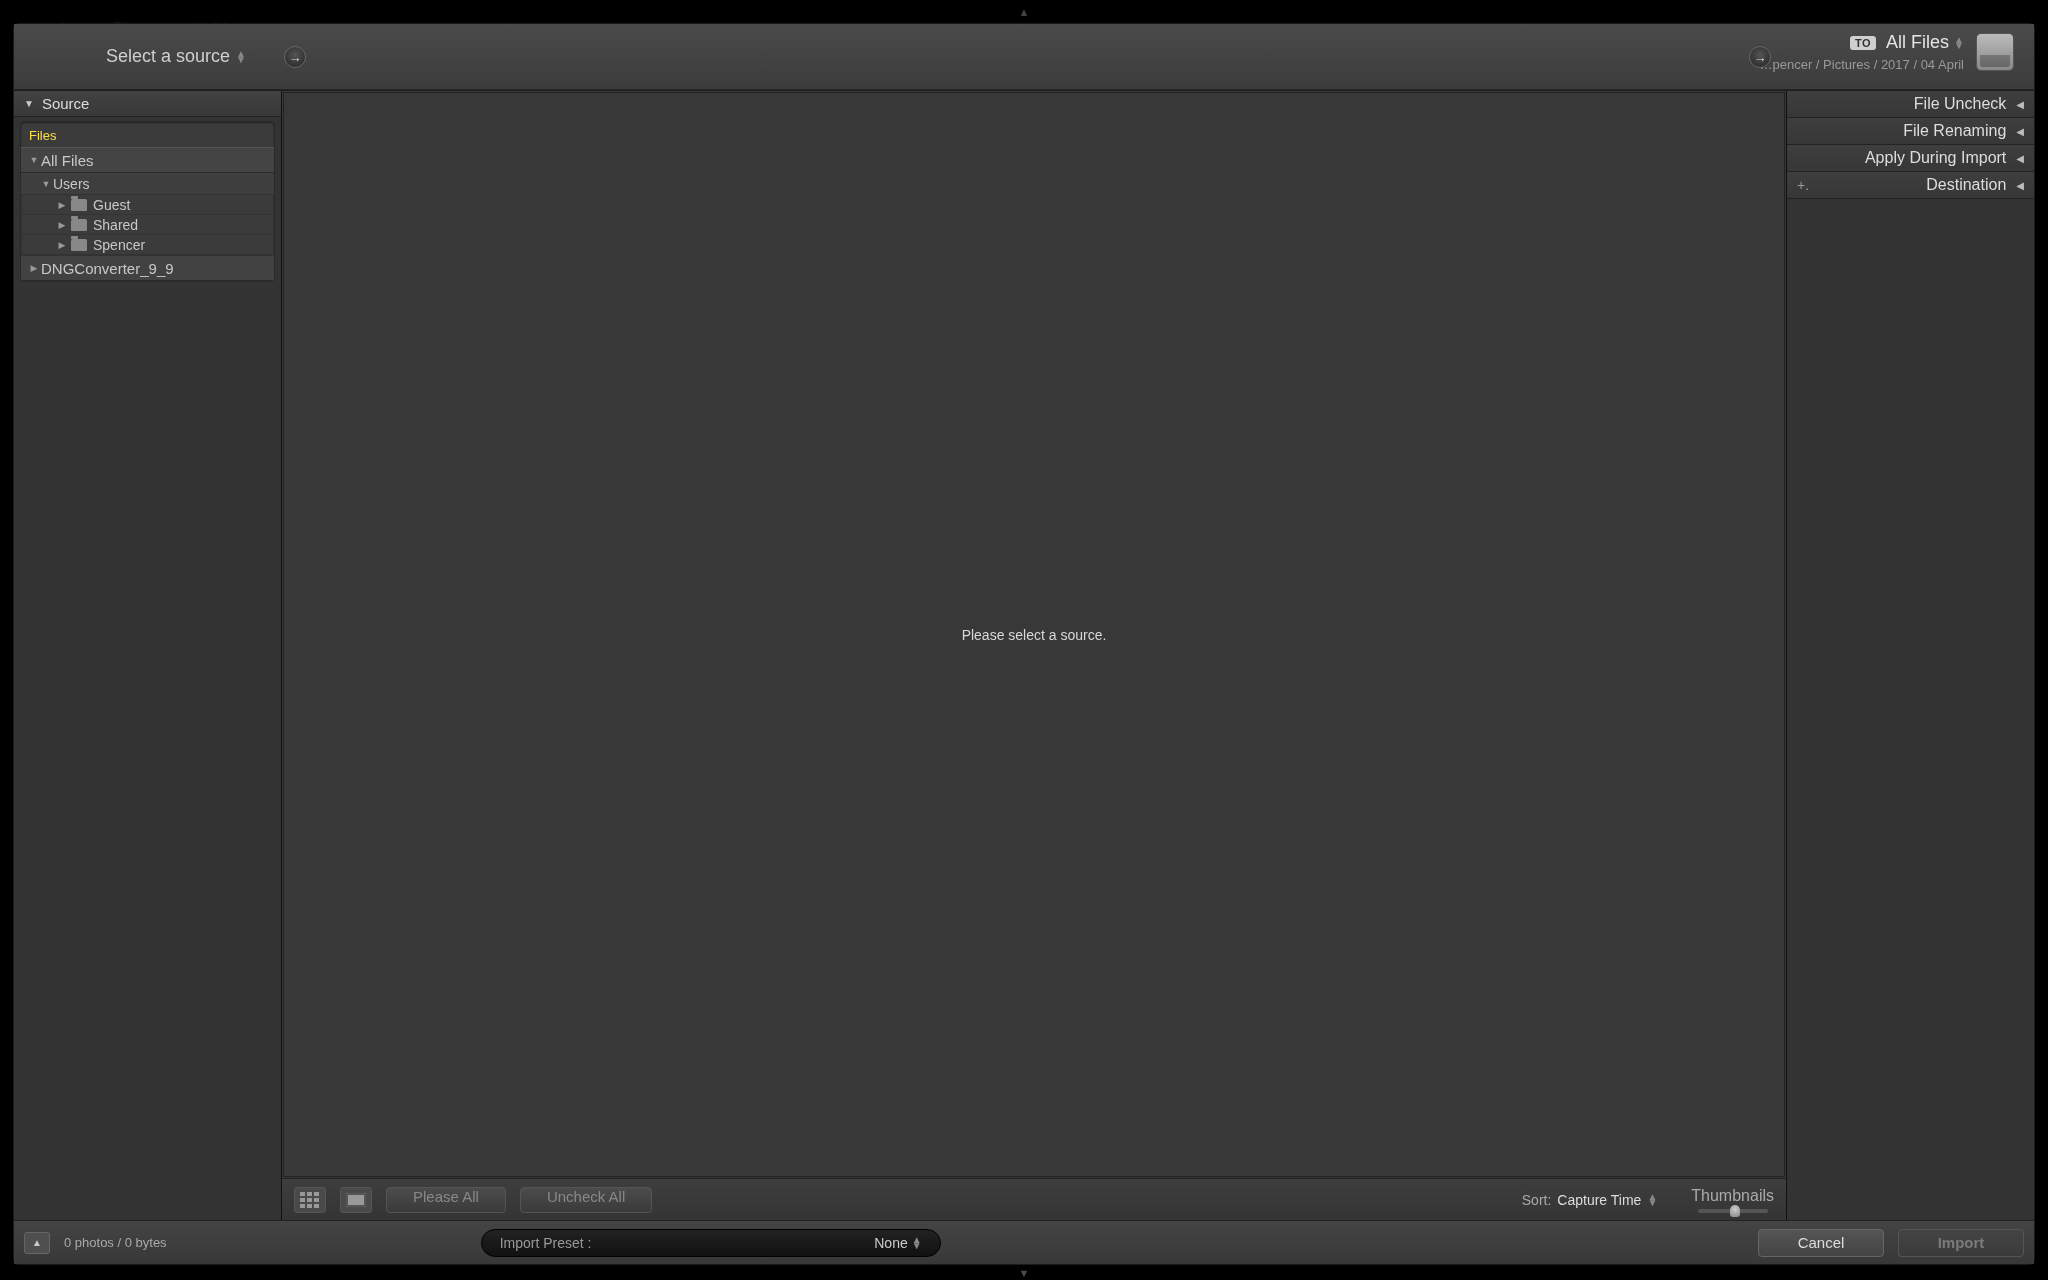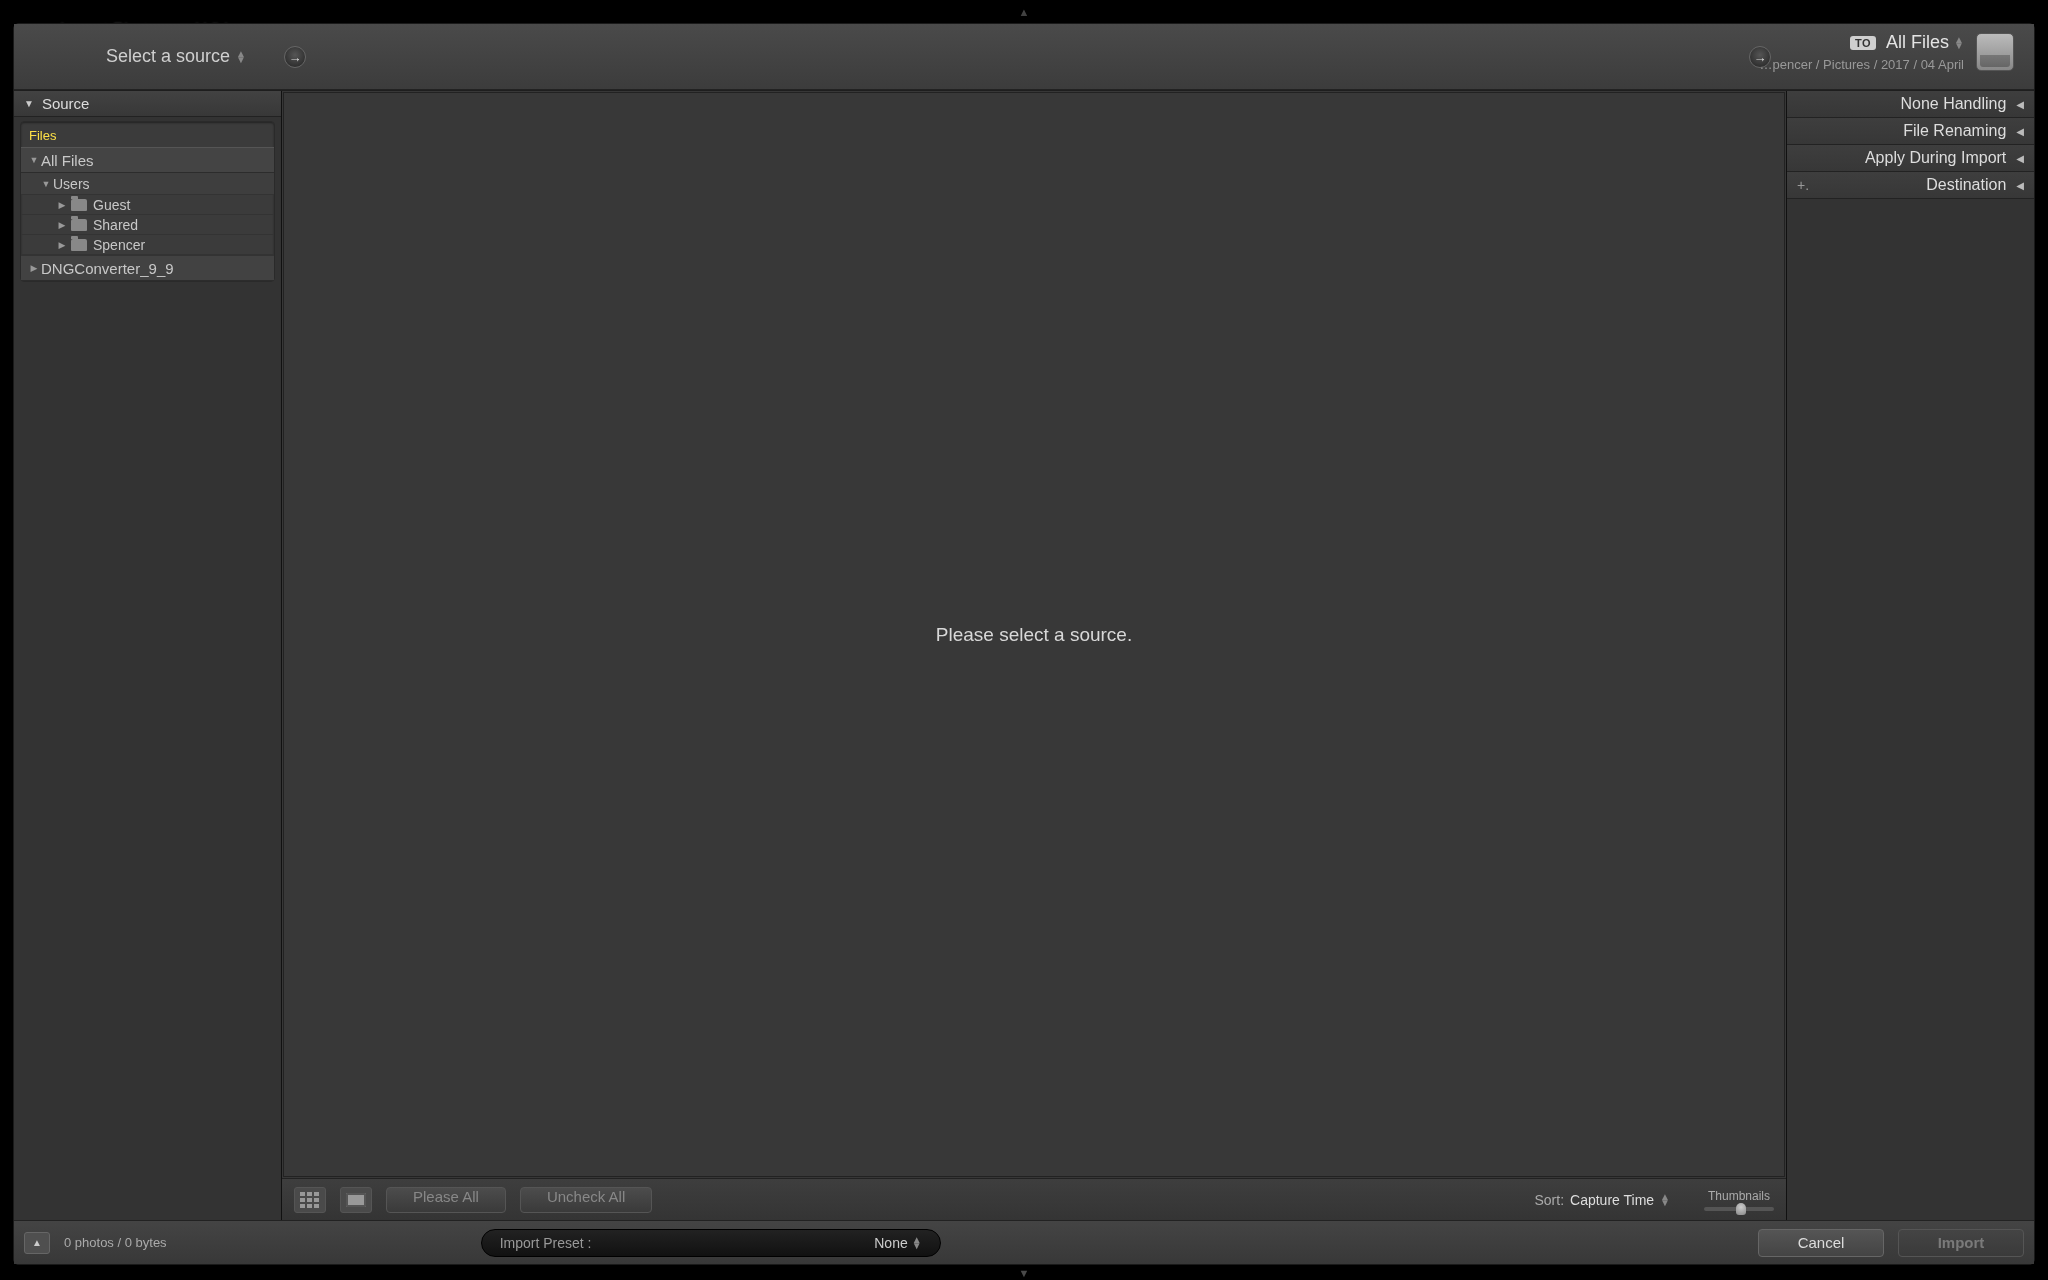--- a/index.html
+++ b/index.html
@@ -69,38 +69,38 @@
 .node .tog { width: 14px; font-size: 9px; color: #999; text-align: center; }
 .node .fld { width: 16px; height: 12px; margin: 0 6px 0 2px; background: #888; border-radius: 2px 2px 1px 1px; position: relative; }
 .node .fld::before { content:""; position:absolute; top:-3px; left:0; width:7px; height:3px; background:#888; border-radius:1px 1px 0 0;}
 .node.lvl0 { padding-left: 6px; height: 26px; font-size: 15px; background:#444; border-top:1px solid #555; border-bottom:1px solid #2c2c2c;}
 .node.lvl1 { padding-left: 18px; background:#3e3e3e; border-bottom:1px solid #333;}
 .node.lvl2 { padding-left: 34px; height:20px; border-bottom:1px solid #333;}
 .node.last { height:26px; background:#424242; border-top:1px solid #333; font-size:15px;}
 
 .center { flex: 1; background: #373737; display: flex; flex-direction: column; }
 .preview { flex: 1; display: flex; align-items: center; justify-content: center; border: 1px solid #222; margin: 1px; background: #383838; }
-.preview-msg { color: #d8d8d8; font-size: 19px; }
+.preview-msg { color: #d8d8d8; font-size: 14px; }
 
 .toolbar { height: 42px; background: linear-gradient(#3e3e3e,#343434); border-top: 1px solid #222; display: flex; align-items: center; padding: 0 12px; gap: 14px; }
 .view-btn { width: 32px; height: 26px; background: #4a4a4a; border: 1px solid #555; border-radius: 3px; display:flex; align-items:center; justify-content:center; cursor:pointer; }
 .grid-ic { width: 20px; height: 16px; background:
   linear-gradient(#999,#999), linear-gradient(#999,#999), linear-gradient(#999,#999),
   linear-gradient(#999,#999), linear-gradient(#999,#999), linear-gradient(#999,#999),
   linear-gradient(#999,#999), linear-gradient(#999,#999), linear-gradient(#999,#999);
   background-size: 5px 4px; background-repeat:no-repeat;
   background-position: 0 0, 7px 0, 14px 0, 0 6px, 7px 6px, 14px 6px, 0 12px, 7px 12px, 14px 12px;
 }
 .single-ic { width: 20px; height: 14px; background:#999; border-radius:1px; box-shadow: inset 0 0 0 2px #555; }
 .pill-btn { height: 26px; padding: 0 26px; background: linear-gradient(#4c4c4c,#3a3a3a); border:1px solid #555; border-radius:4px; color:#888; font-size:15px; cursor: default; }
 .spacer { flex: 1; }
 .sort { display:flex; align-items:center; gap:6px; color:#aaa; font-size:14px; }
 .sort strong { color:#ddd; font-weight:400; }
 .thumb-area { display:flex; flex-direction:column; align-items:center; margin-left:20px; }
-.thumb-lbl { font-size:12px; color:#aaa; }
+.thumb-lbl { font-size:16px; color:#aaa; }
 .slider { width: 70px; height: 4px; background:#555; border-radius:2px; position:relative; margin-top:4px; }
 .slider-thumb { position:absolute; top:-4px; left:32px; width:10px; height:12px; background: radial-gradient(circle at 50% 35%, #ccc, #888); border-radius:5px 5px 3px 3px; }
 
 .right-panel { width: 248px; background: #333; border-left: 1px solid #111; }
 .rp-row { height: 27px; display:flex; align-items:center; justify-content:flex-end; gap:10px; padding:0 10px; border-bottom:1px solid #222; background: linear-gradient(#3e3e3e,#373737); cursor:pointer; }
 .rp-row .plus { margin-right:auto; color:#999; font-size:14px; }
 .rp-lbl { color:#ddd; font-size:16px; }
 .rp-tri { font-size:10px; color:#bbb; }
 
 .footer { height: 44px; background: linear-gradient(#444,#383838); border-top: 1px solid #222; display:flex; align-items:center; padding: 0 10px; gap: 14px; }
@@ -211,21 +211,21 @@
             <span class="thumb-lbl">Thumbnails</span>
             <div class="slider">
               <div class="slider-thumb"></div>
             </div>
           </div>
         </div>
       </div>
 
       <div class="right-panel">
         <div class="rp-row">
-          <span class="rp-lbl">None Handling</span>
+          <span class="rp-lbl">File Uncheck</span>
           <span class="rp-tri">◀</span>
         </div>
         <div class="rp-row">
           <span class="rp-lbl">File Renaming</span>
           <span class="rp-tri">◀</span>
         </div>
         <div class="rp-row">
           <span class="rp-lbl">Apply During Import</span>
           <span class="rp-tri">◀</span>
         </div>

